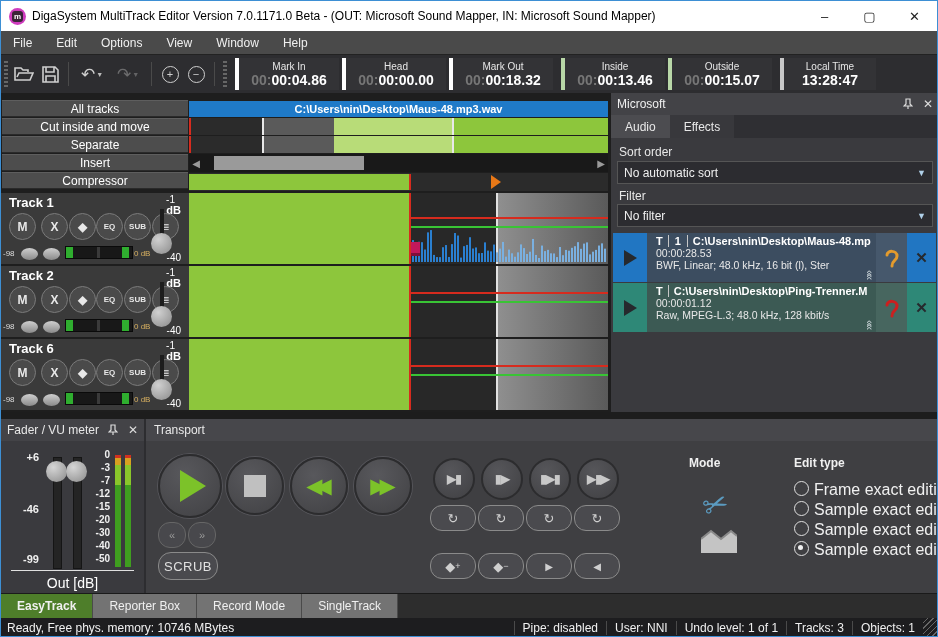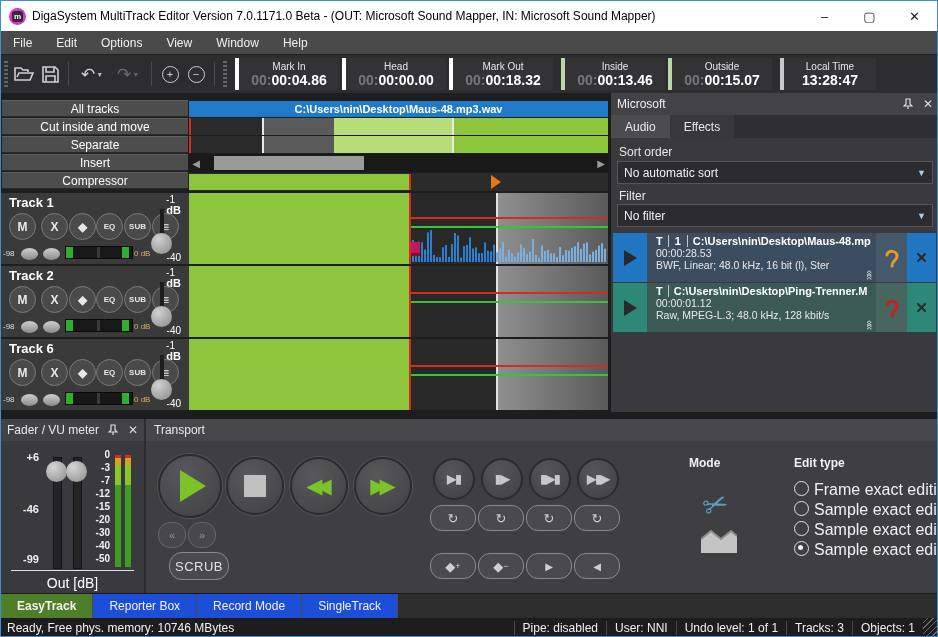--- a/index.html
+++ b/index.html
@@ -122,21 +122,21 @@
            display:flex;align-items:center;justify-content:center;color:#9a9a9a;font-size:11px;}
   #scrubbtn{width:58px;height:26px;border-radius:13px;font-size:13px;color:#e0e0e0;letter-spacing:.5px;}
   .modelabel{position:absolute;font-size:12px;font-weight:bold;color:#f0f0f0;}
   #scissors{position:absolute;left:557px;top:68px;font-size:30px;color:#5b9bc0;transform:rotate(-20deg);}
   #envico{position:absolute;left:555px;top:108px;}
   .radio{position:absolute;width:13px;height:13px;border:1.5px solid #e0e0e0;border-radius:50%;background:#3f3f42;}
   .radio.sel::after{content:"";position:absolute;left:3px;top:3px;width:5px;height:5px;border-radius:50%;background:#f0f0f0;}
   .radiolabel{position:absolute;font-size:16px;color:#f0f0f0;white-space:nowrap;}
   
   #tabbar{left:0;top:592px;width:100%;height:25px;background:#2d2d2d;display:flex;border-top:1px solid #1a1a1a;}
-  .btab{padding:0 16px;display:flex;align-items:center;font-size:12px;color:#f0f0f0;border-right:1px solid #4a4a4a;background:#1d4ed8;}
+  .btab{padding:0 16px;display:flex;align-items:center;font-size:12px;color:#f0f0f0;border-right:1px solid #4a4a4a;background:#737373;}
   .btab.active{background:#4e7e2a;font-weight:bold;}
   #statusbar{left:0;top:617px;width:100%;height:20px;background:#1d1d1f;display:flex;align-items:center;font-size:12px;color:#f0f0f0;}
   #statusleft{padding-left:6px;}
   #statusright{margin-left:auto;display:flex;height:100%;align-items:center;}
   .seg{padding:0 8px;border-left:1px solid #4a4a4a;height:14px;display:flex;align-items:center;}
   #gripcorner{width:14px;height:100%;background:repeating-linear-gradient(135deg,transparent 0 3px,#666 3px 4px);}
   svg{display:block;}
 </style>
 </head>
 <body>
@@ -570,21 +570,21 @@
       </div>
     <div class="ovalbtn" style="left:380px;top:86px">
         <span>↻</span>
       </div>
     <div class="ovalbtn" style="left:428px;top:86px">
         <span>↻</span>
       </div>
 
     <div class="tinybtn" style="left:12px;top:103px">«</div>
     <div class="tinybtn" style="left:42px;top:103px">»</div>
-    <div class="ovalbtn" id="scrubbtn" style="left:23px;top:133px">SCRUB</div>
+    <div class="ovalbtn" id="scrubbtn" style="left:12px;top:133px">SCRUB</div>
 
     <div class="ovalbtn" style="left:284px;top:134px">◆<span style="font-size:9px;vertical-align:4px">+</span></div>
     <div class="ovalbtn" style="left:332px;top:134px">◆<span style="font-size:9px;vertical-align:4px">−</span></div>
     <div class="ovalbtn" style="left:380px;top:134px">
         <span style="font-size:10px">▶</span>
       </div>
     <div class="ovalbtn" style="left:428px;top:134px">
         <span style="font-size:10px">◀</span>
       </div>
 

